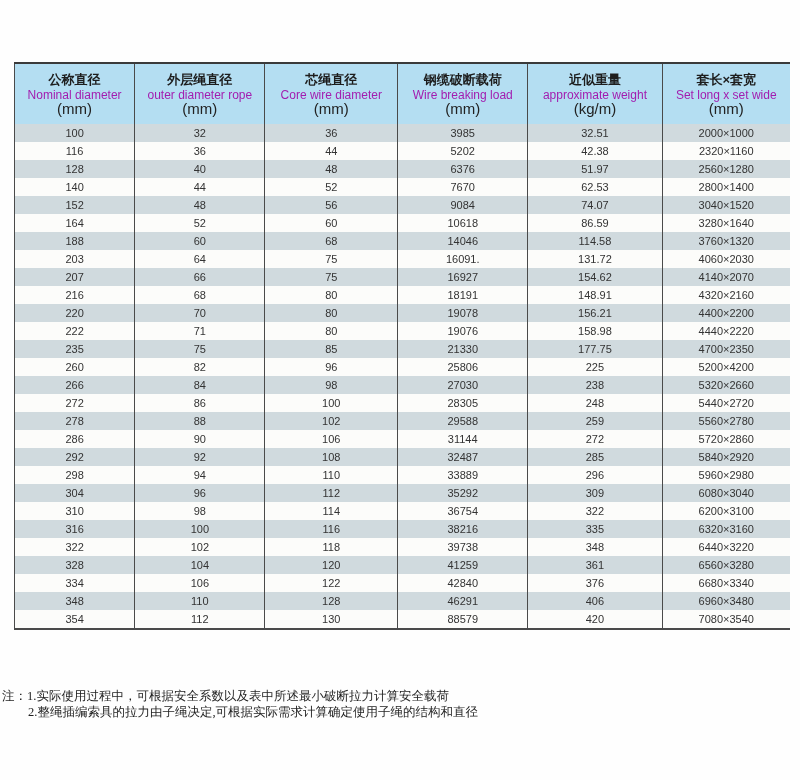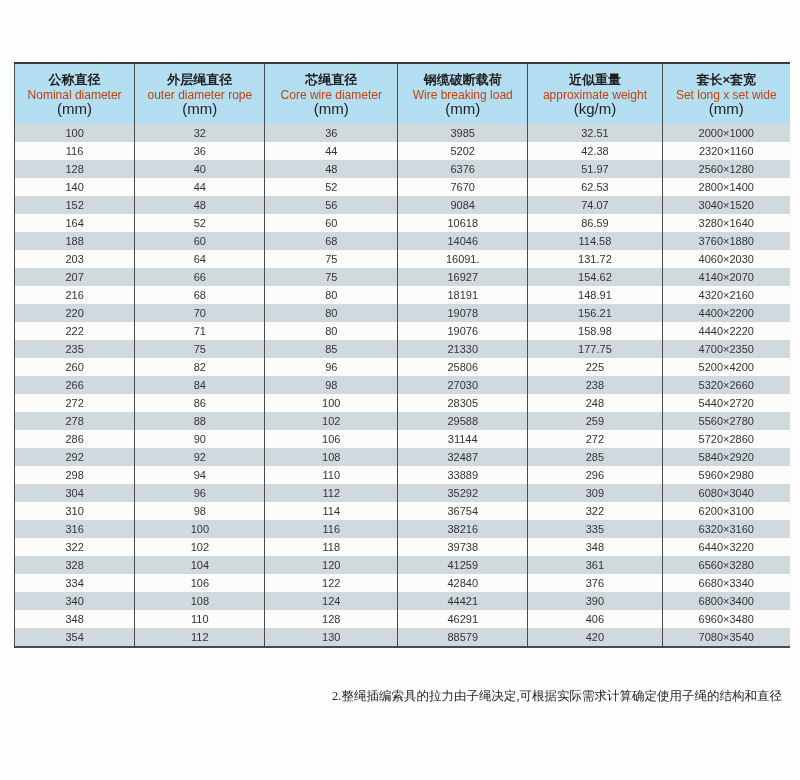--- a/index.html
+++ b/index.html
@@ -47,21 +47,21 @@
     margin-top: 28px;
   }
   thead .h-zh {
     font-size: 13px;
     font-weight: bold;
     color: #1d1d1d;
     line-height: 16px;
   }
   thead .h-en {
     font-size: 12px;
-    color: #c2410c;
+    color: #a21caf;
     line-height: 14px;
   }
   thead .h-unit {
     font-size: 15px;
     color: #222;
     line-height: 14px;
   }
   tbody td {
     height: 18px;
     font-size: 11px;
@@ -76,21 +76,20 @@
     left: 2px;
     top: 688px;
     width: 780px;
     font-family: "Liberation Serif", "DejaVu Serif", serif;
     font-size: 12.5px;
     color: #1f1f1f;
     line-height: 16px;
   }
   .footnotes .note2 {
     padding-left: 26px;
-    text-align: right;
   }
 </style>
 </head>
 <body>
 
 <div class="page">
 
   <div class="table-wrap">
     <table class="spec-table">
       <colgroup>
@@ -183,21 +182,21 @@
             <td>10618</td>
             <td>86.59</td>
             <td>3280×1640</td>
           </tr>
           <tr>
             <td>188</td>
             <td>60</td>
             <td>68</td>
             <td>14046</td>
             <td>114.58</td>
-            <td>3760×1880</td>
+            <td>3760×1320</td>
           </tr>
           <tr>
             <td>203</td>
             <td>64</td>
             <td>75</td>
             <td>16091.</td>
             <td>131.72</td>
             <td>4060×2030</td>
           </tr>
           <tr>
@@ -338,44 +337,37 @@
           </tr>
           <tr>
             <td>334</td>
             <td>106</td>
             <td>122</td>
             <td>42840</td>
             <td>376</td>
             <td>6680×3340</td>
           </tr>
           <tr>
-            <td>340</td>
-            <td>108</td>
-            <td>124</td>
-            <td>44421</td>
-            <td>390</td>
-            <td>6800×3400</td>
-          </tr>
-          <tr>
             <td>348</td>
             <td>110</td>
             <td>128</td>
             <td>46291</td>
             <td>406</td>
             <td>6960×3480</td>
           </tr>
           <tr>
             <td>354</td>
             <td>112</td>
             <td>130</td>
             <td>88579</td>
             <td>420</td>
             <td>7080×3540</td>
           </tr>
         </tbody>
     </table>
   </div>
 
   <div class="footnotes">
+    <div class="note1">注：1.实际使用过程中，可根据安全系数以及表中所述最小破断拉力计算安全载荷</div>
     <div class="note2">2.整绳插编索具的拉力由子绳决定,可根据实际需求计算确定使用子绳的结构和直径</div>
   </div>
 
 </div>
 
 </body></html>

